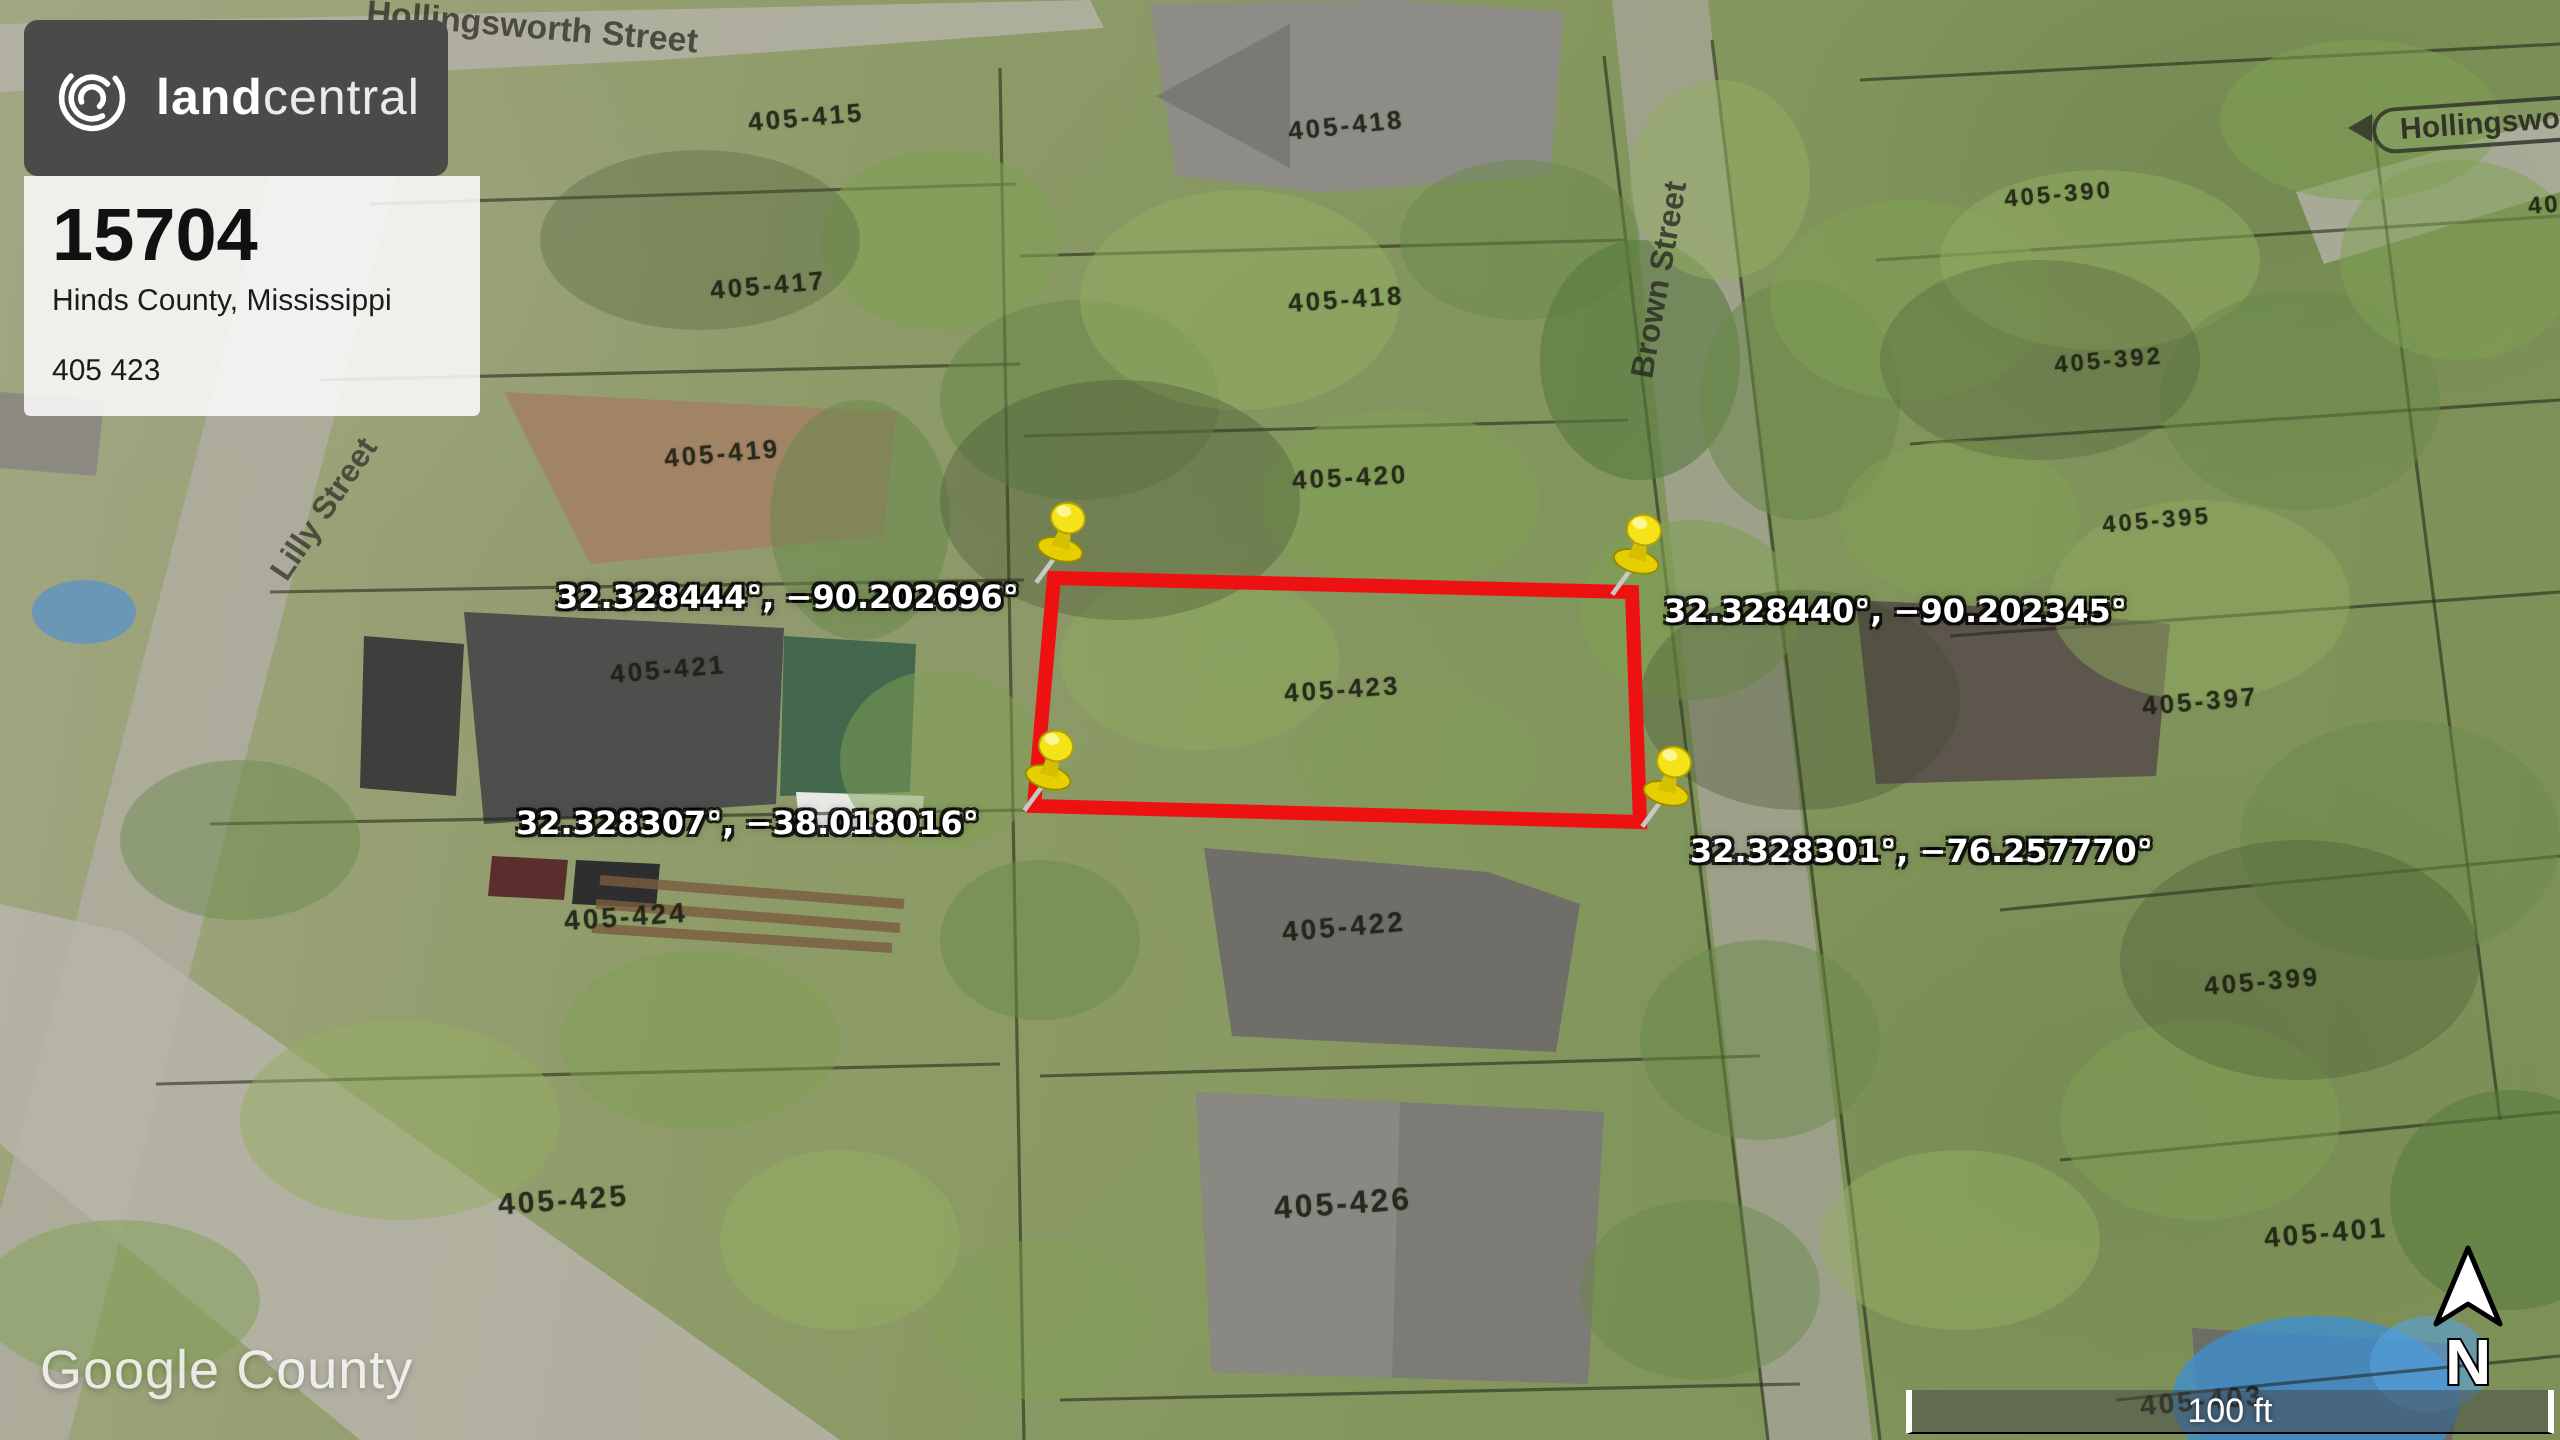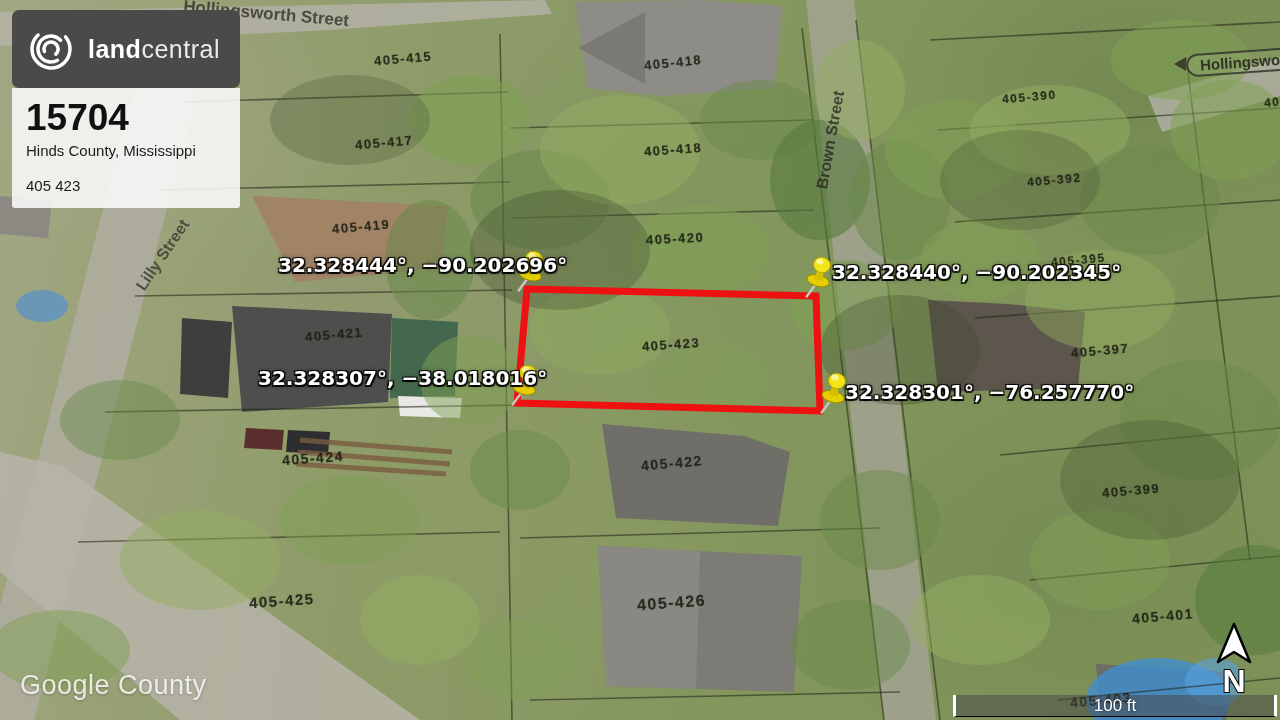--- a/index.html
+++ b/index.html
@@ -17,29 +17,29 @@
       radial-gradient(ellipse 300px 180px at 30% 45%, rgba(150,150,120,.4), transparent 70%),
       linear-gradient(100deg,#a2a783 0%,#8f9c6a 30%,#83965d 60%,#7d9057 100%);}
 
   .scene{position:absolute;inset:0;z-index:5;}
 
   .plabel{position:absolute;font-weight:700;color:rgba(28,30,18,.82);white-space:nowrap;
     letter-spacing:1.5px;z-index:20;text-shadow:0 0 1px rgba(20,22,12,.4);}
   .street{position:absolute;font-weight:700;color:rgba(38,38,32,.85);white-space:nowrap;z-index:20;}
 
   .coord{position:absolute;font-family:"DejaVu Sans","Liberation Sans",sans-serif;font-weight:700;
-    font-size:20px;color:#fff;white-space:nowrap;z-index:35;
+    font-size:16px;color:#fff;white-space:nowrap;z-index:35;
     text-shadow:-1.5px -1.5px 0 rgba(0,0,0,.8),1.5px -1.5px 0 rgba(0,0,0,.8),
-                -1.5px 1.5px 0 rgba(0,0,0,.8),1.5px 1.5px 0 rgba(0,0,0,.8),0 0 5px rgba(0,0,0,.55);}
+                -1.5px 1.5px 0 rgba(0,0,0,.8),1.5px 1.5px 0 rgba(0,0,0,.8),0 0 5px rgba(0,0,0,.55);margin-top:36px;}
 
   .boundary-svg{position:absolute;inset:0;z-index:30;pointer-events:none;}
   .pin{position:absolute;width:38px;height:50px;z-index:33;}
 
   
-  .brand-card{position:absolute;left:12px;top:10px;width:228px;height:78px;background:#4a4a49;
+  .brand-card{position:absolute;left:12px;top:10px;width:212px;height:78px;background:#4a4a49;
     border-radius:7px;display:flex;align-items:center;padding:0 14px;box-sizing:border-box;z-index:60;}
   .brand-name{color:#fff;font-size:25px;letter-spacing:.5px;margin-left:12px;}
   .brand-name b{font-weight:700;}
   .brand-name span{font-weight:400;color:#eaeaea;}
   .info-card{position:absolute;left:12px;top:88px;width:228px;background:rgba(253,253,253,.86);
     padding:10px 14px 12px 14px;box-sizing:border-box;z-index:60;border-radius:0 0 3px 3px;}
   .listing-id{font-size:37px;font-weight:700;color:#111;line-height:1.1;}
   .listing-sub{font-size:15px;color:#1b1b1b;margin-top:2px;line-height:1.3;}
 
   .watermark{position:absolute;left:20px;top:670px;font-size:27px;letter-spacing:.5px;

